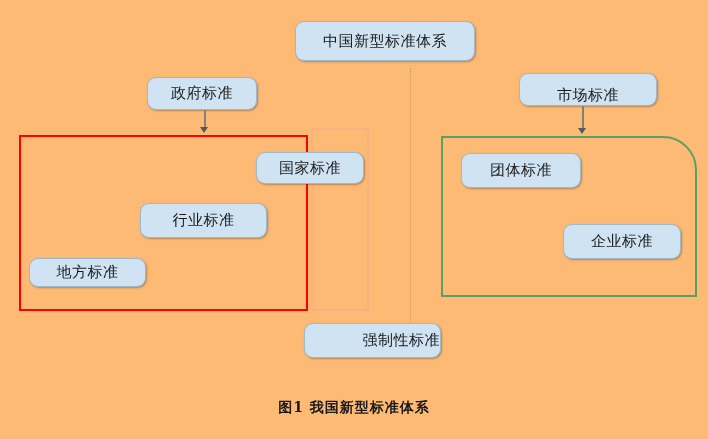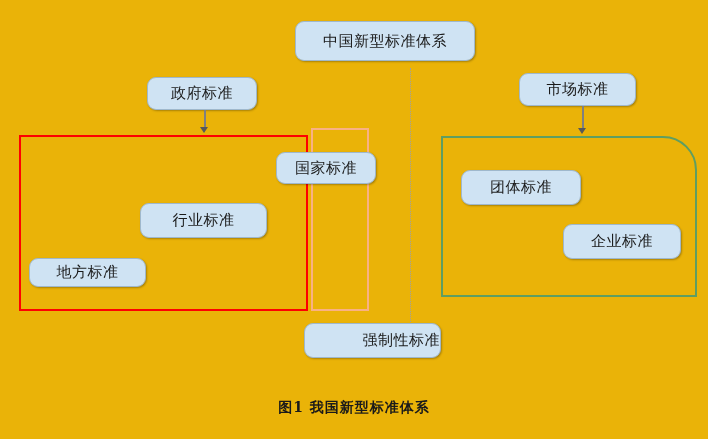--- a/index.html
+++ b/index.html
@@ -1,21 +1,21 @@
 <!DOCTYPE html>
 <html><head>
 <meta charset="utf-8">
 <style>
   html,body{margin:0;padding:0;background:#ffffff;}
   body{
     width:708px;height:439px;
     font-family:"DejaVu Sans","Liberation Sans",sans-serif;
     -webkit-font-smoothing:antialiased;
   }
-  #canvas{position:relative;width:708px;height:439px;overflow:hidden;background:#eab308;}
+  #canvas{position:relative;width:708px;height:439px;overflow:hidden;background:#fdba74;}
 
   
   .region{position:absolute;box-sizing:border-box;background:transparent;}
   .region-red{border:2px solid #ff0000;}
   .region-orange{border:2px solid #f9b184;}
   .region-green{border:2px solid #5f9e62;}
 
   
   .divider{
     position:absolute;width:0;box-sizing:border-box;
@@ -67,43 +67,43 @@
   <div class="divider" style="left:410px;top:68px;height:256px;"></div>
 
   <div class="node" style="left:295px;top:21px;width:180px;height:40px;">
     <span>中国新型标准体系</span>
   </div>
 
   <div class="node" style="left:147px;top:77px;width:110px;height:33px;">
     <span>政府标准</span>
   </div>
 
-  <div class="node" style="left:519px;top:73px;width:117px;height:33px;">
+  <div class="node" style="left:519px;top:73px;width:138px;height:33px;align-items:flex-end;">
     <span>市场标准</span>
   </div>
 
   <div class="connector" style="left:204px;top:110px;height:19px;"></div>
   <div class="arrowhead" style="left:200px;top:127px;"></div>
 
   <div class="connector" style="left:582px;top:106px;height:24px;"></div>
   <div class="arrowhead" style="left:578px;top:128px;"></div>
 
-  <div class="node" style="left:256px;top:152px;width:100px;height:32px;margin-left:20px;">
+  <div class="node" style="left:256px;top:152px;width:108px;height:32px;">
     <span>国家标准</span>
   </div>
 
   <div class="node" style="left:140px;top:203px;width:127px;height:35px;">
     <span>行业标准</span>
   </div>
 
   <div class="node" style="left:29px;top:258px;width:117px;height:29px;">
     <span>地方标准</span>
   </div>
 
-  <div class="node" style="left:461px;top:153px;width:120px;height:35px;margin-top:17px;">
+  <div class="node" style="left:461px;top:153px;width:120px;height:35px;">
     <span>团体标准</span>
   </div>
 
   <div class="node" style="left:563px;top:224px;width:118px;height:35px;">
     <span>企业标准</span>
   </div>
 
 
   <div class="node" style="left:304px;top:323px;width:137px;height:35px;justify-content:flex-end;">
     <span>强制性标准</span>

